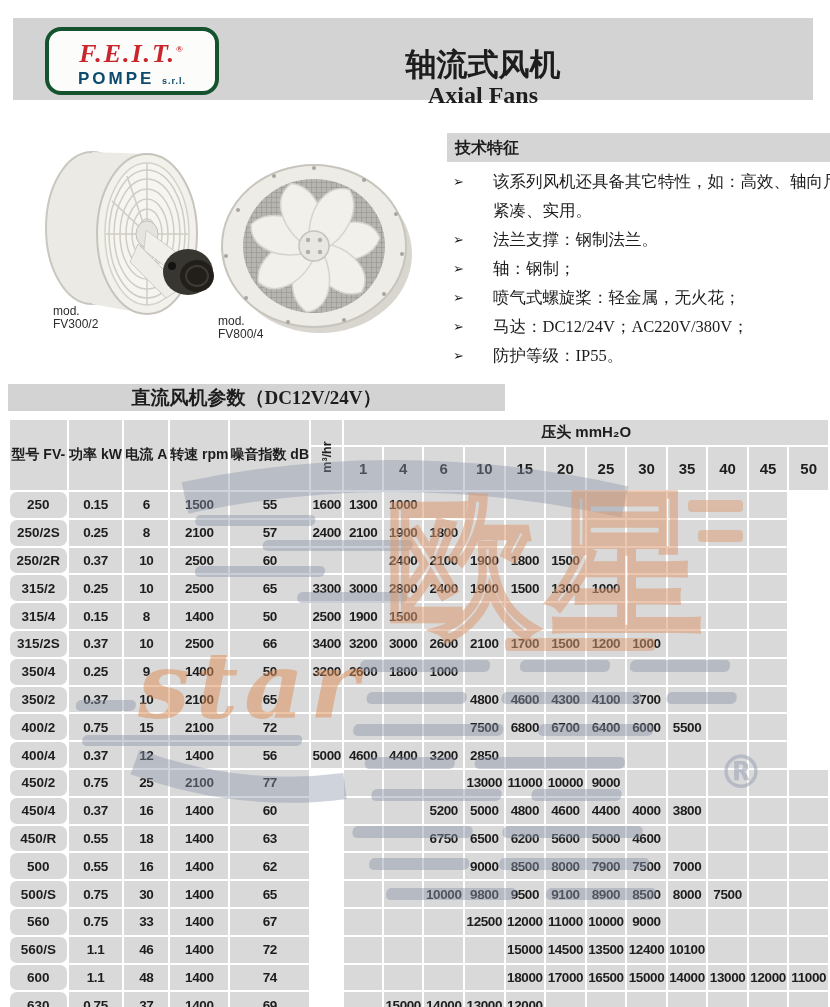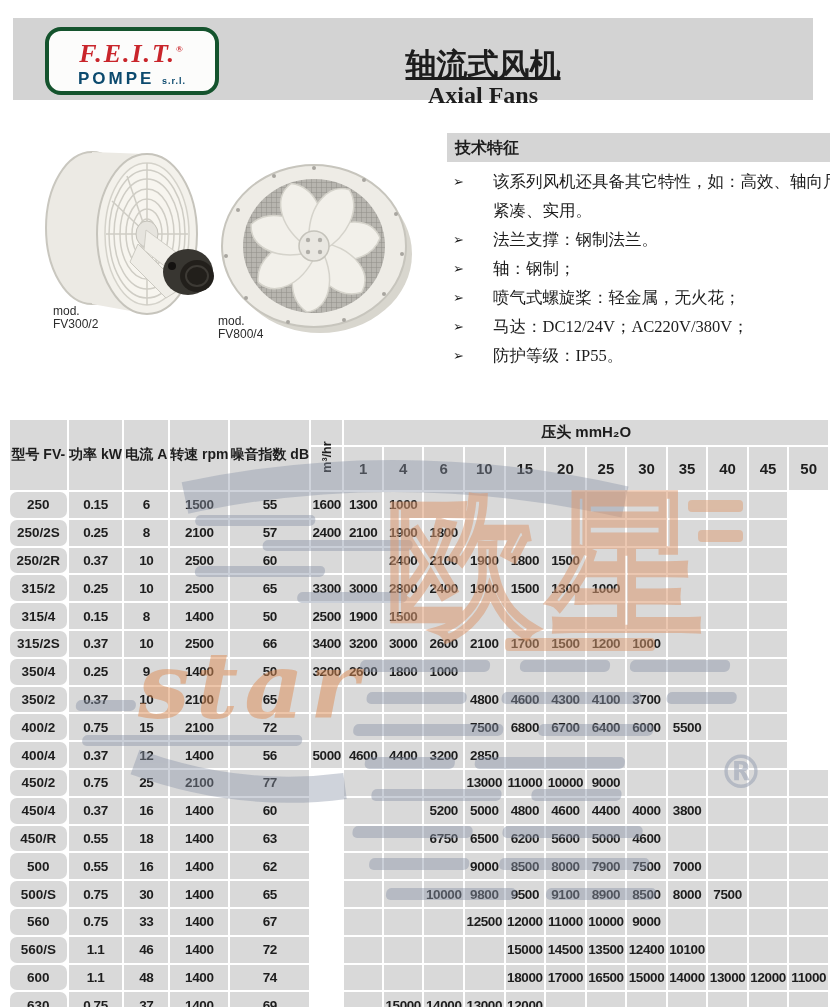--- a/index.html
+++ b/index.html
@@ -9,21 +9,21 @@
   
   .header-bar { position:absolute; left:13px; top:18px; width:800px; height:82px; background:#d3d3d3; }
   .logo { position:absolute; left:32px; top:9px; width:166px; height:60px; background:#fcfcfb;
           border:4px solid #14532d; border-radius:16px; text-align:center; }
   .logo-brand { font-family:"Liberation Serif", serif; font-weight:bold; font-style:italic;
                 color:#c9252b; font-size:26px; line-height:30px; margin-top:3px; letter-spacing:2px; }
   .logo-brand sup { font-size:9px; font-style:normal; }
   .logo-sub { font-size:17px; font-weight:bold; color:#0c4a6e; letter-spacing:3px; line-height:19px; }
   .logo-sub .srl { font-size:9px; letter-spacing:1px; }
   .title-zh { position:absolute; left:250px; top:26px; width:440px; text-align:center;
-              font-size:31px; font-weight:bold; font-family:"Liberation Serif", serif;text-decoration:underline; }
+              font-size:31px; font-weight:bold; font-family:"Liberation Serif", serif; }
   .title-en { position:absolute; left:250px; top:64px; width:440px; text-align:center;
               font-size:24px; font-weight:bold; font-family:"Liberation Serif", serif; }
 
   
   .fan1 { position:absolute; left:42px; top:146px; width:175px; height:175px; }
   .fan2 { position:absolute; left:216px; top:162px; width:200px; height:175px; }
   .fan-label { position:absolute; font-size:12px; line-height:13px; color:#2c2c2c; }
   .fan-label-1 { left:53px; top:305px; }
   .fan-label-2 { left:218px; top:315px; }
 
@@ -181,20 +181,21 @@
           <span class="feature-bullet">➢</span>
           <span class="feature-text">马达：DC12/24V；AC220V/380V；</span>
         </div>
         <div class="feature-item">
           <span class="feature-bullet">➢</span>
           <span class="feature-text">防护等级：IP55。</span>
         </div>
       </div>
   </div>
 
+  <div class="table-title">直流风机参数（DC12V/24V）</div>
 
   <table class="spec-table">
       <colgroup>
         <col style="width: 57px;">
         <col style="width: 54px;">
         <col style="width: 44px;">
         <col style="width: 58px;">
         <col style="width: 78px;">
         <col style="width: 19px;">
         <col style="width: 39px;">

